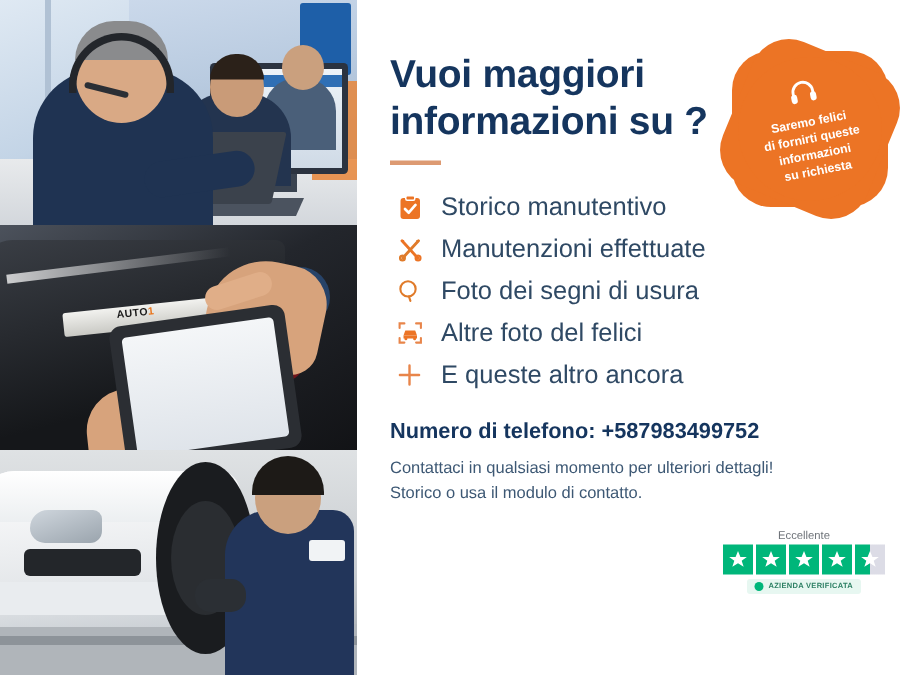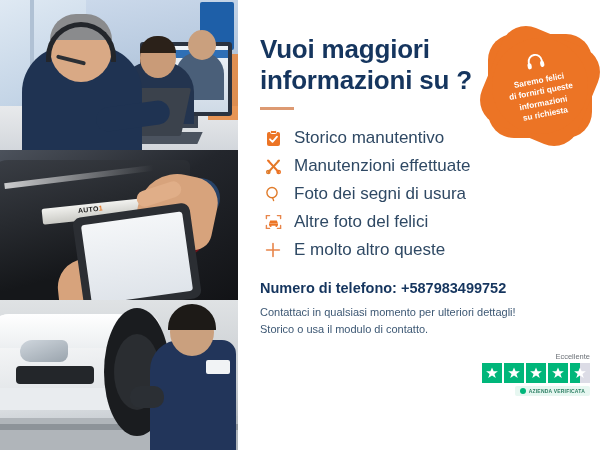--- a/index.html
+++ b/index.html
@@ -116,21 +116,21 @@
   .badge-inner { position:absolute; inset:0; display:flex; flex-direction:column; align-items:center;
                  justify-content:center; transform: rotate(-11deg); }
   .badge-txt { font-size: 8.2px; line-height: 1.35; font-weight:bold; color:#ffffff; text-align:center;
                width: 86px; }
   .headset-ico { margin-bottom: 2px; }
 
   
   .trust { position:absolute; right: 10px; bottom: 24px; display:flex; align-items:center; }
   .tp-logo { display:flex; align-items:center; margin-right: 8px; }
   .tp-name { font-size: 17px; font-weight: bold; color:#191919; letter-spacing:-.4px; margin-left:2px; }
-  .tp-right { display:flex; flex-direction:column; align-items:flex-end; }
+  .tp-right { display:flex; flex-direction:column; align-items:center; }
   .tp-ecc { font-size: 7.5px; color:#6d7278; margin-bottom: 2px; }
   .tp-stars { display:flex; gap: 2px; }
   .tp-star { width: 20px; height: 20px; background:#00b67a; display:flex; align-items:center; justify-content:center; }
   .tp-star.half { background: linear-gradient(90deg,#00b67a 50%,#dcdce6 50%); }
   .tp-verif { margin-top: 3px; background:#e7f7f1; border-radius:2px; padding: 2px 5px; display:flex;
               align-items:center; gap:3px; }
   .tp-vdot { width:6px; height:6px; border-radius:50%; background:#00b67a; flex:none; }
   .tp-vtxt { font-size: 5px; color:#2c7f63; letter-spacing:.2px; font-weight:bold; }
 </style>
 </head>
@@ -252,21 +252,21 @@
         </span>
         <span class="li-label">Altre foto del felici</span>
       </li>
 
       <li>
         <span class="li-icon">
           <svg width="16" height="16" viewBox="0 0 16 16">
             <path d="M8 1.6 V14.4 M1.6 8 H14.4" stroke="#e8854a" stroke-width="1.6" stroke-linecap="round"></path>
           </svg>
         </span>
-        <span class="li-label">E molto altro queste</span>
+        <span class="li-label">E queste altro ancora</span>
       </li>
     </ul>
 
     <div class="phone">Numero di telefono: +587983499752</div>
 
     <div class="sub">
       <div>Contattaci in qualsiasi momento per ulteriori dettagli!</div>
       <div>Storico o usa il modulo di contatto.</div>
     </div>
 

